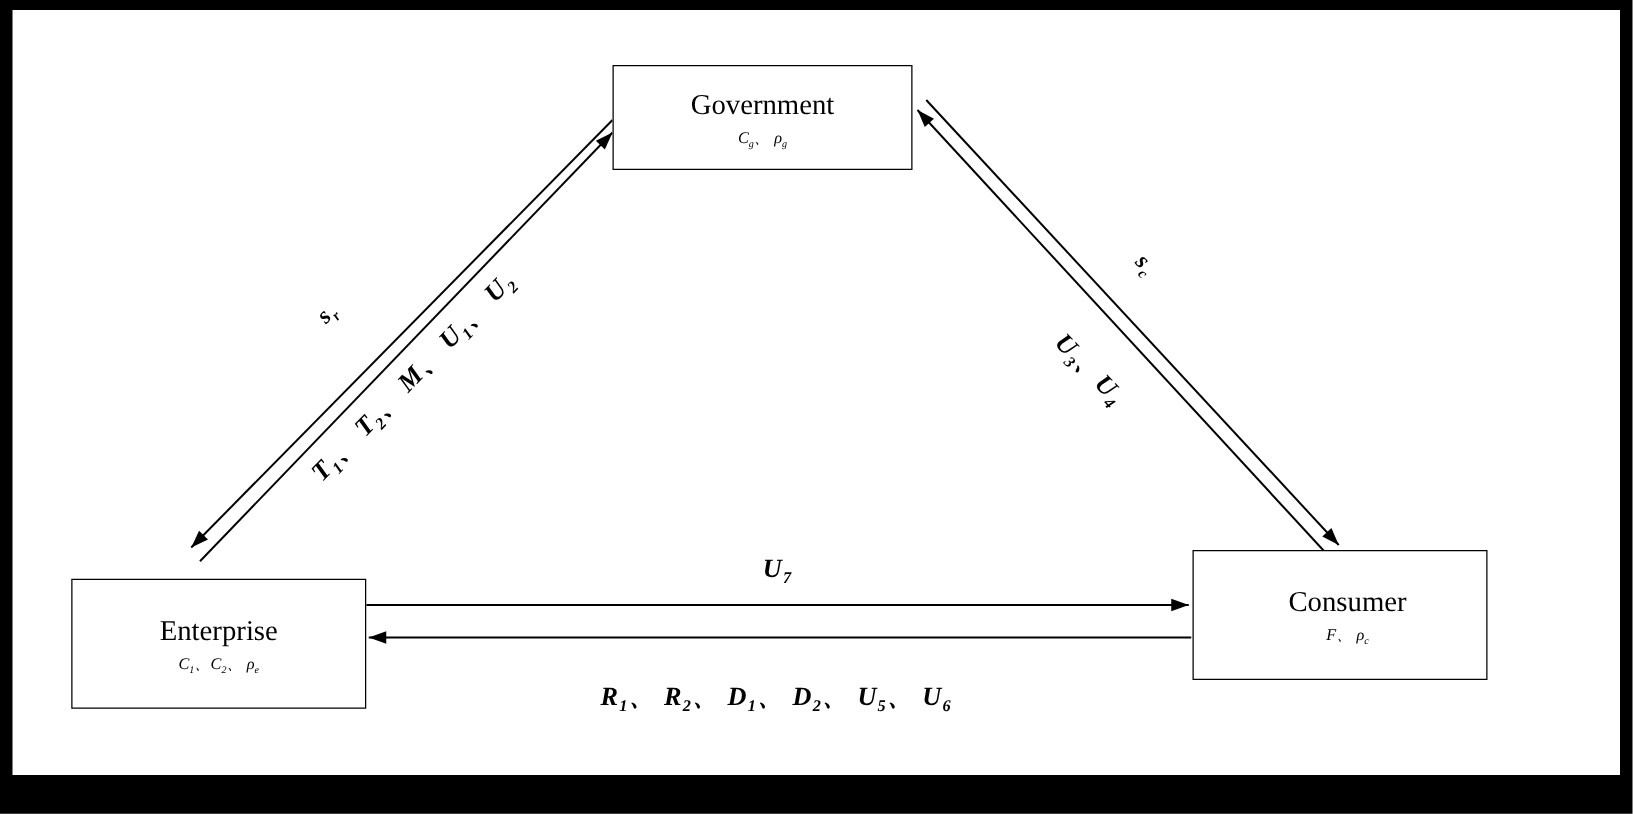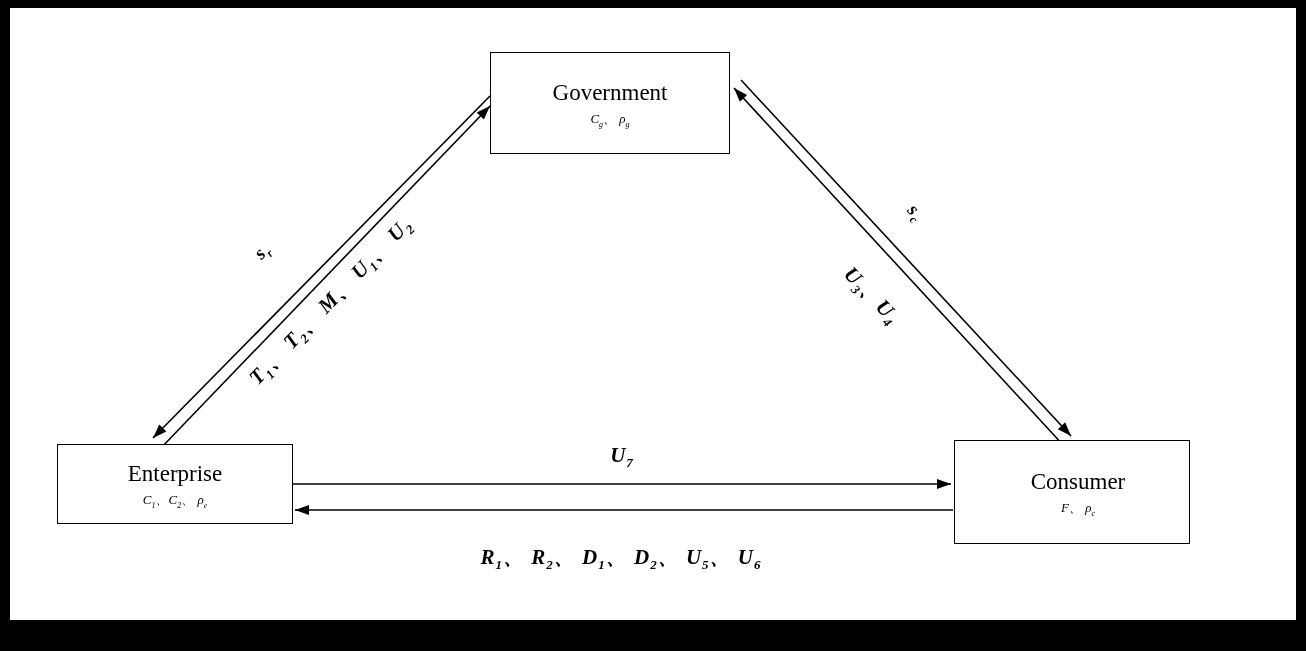--- a/index.html
+++ b/index.html
@@ -27,22 +27,22 @@
   .node {
     position: absolute;
     background: var(--background, #fff);
     border: 1.5px solid var(--line, #000);
     display: flex;
     flex-direction: column;
     align-items: center;
     justify-content: center;
     gap: 7px;
   }
-  .node-government { left: 490px; top: 52px;  width: 240px; height: 102px; }
-  .node-enterprise { left: 57px;  top: 444px; width: 236px; height: 80px; }
+  .node-government { left: 490px; top: 52px;  width: 240px; height: 84px; }
+  .node-enterprise { left: 57px;  top: 463px; width: 236px; height: 104px; }
   .node-consumer   { left: 954px; top: 440px; width: 236px; height: 104px; padding-left: 12px; }
   .node-title { font-size: 23px; line-height: 1.1; }
   .node-sub   { font-size: 13px; font-style: italic; line-height: 1.1; }
   .edge-label {
     position: absolute;
     font-weight: bold;
     font-style: italic;
     white-space: nowrap;
     letter-spacing: 1px;
     transform: translate(-50%, -50%);

